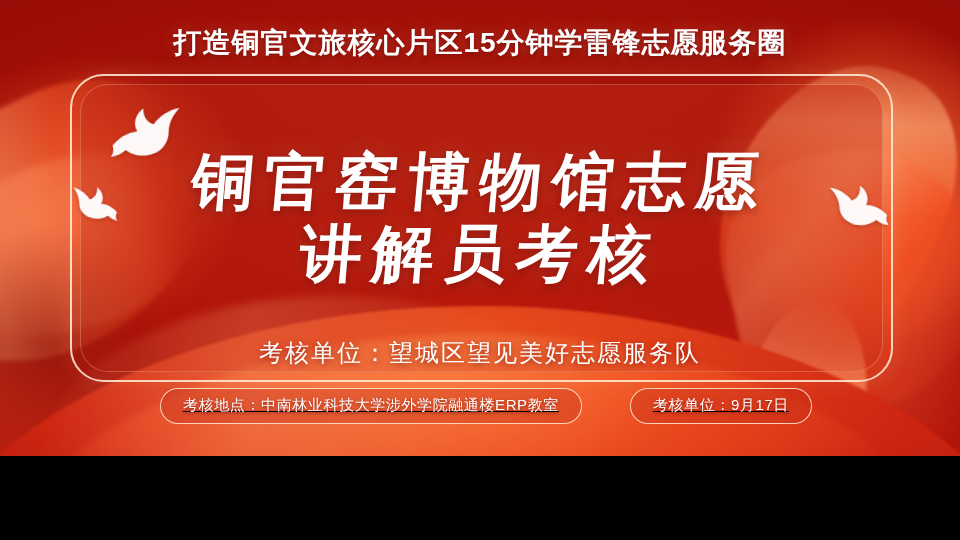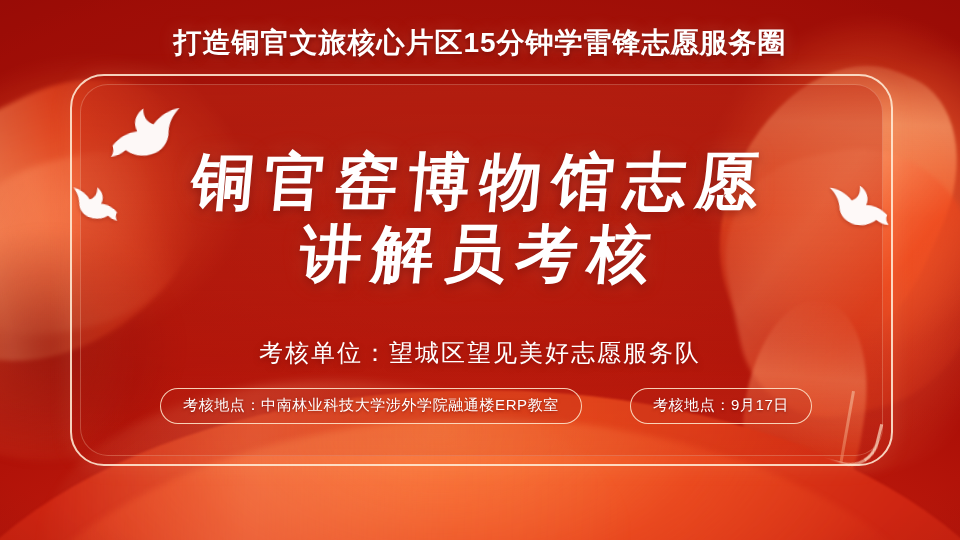--- a/index.html
+++ b/index.html
@@ -1,19 +1,19 @@
 <!DOCTYPE html>
 <html lang="zh"><head>
 <meta charset="utf-8">
 <title>铜官窑博物馆志愿讲解员考核</title>
 <style>
   html,body{margin:0;padding:0;background:#000;}
   #poster{
     position:relative;
-    width:960px;height:540px;
+    width:960px;height:456px;
     overflow:hidden;
     font-family:"Liberation Sans","DejaVu Sans",sans-serif;
     background:#701a75;
     user-select:none;
   }
 
   
   .bg-base{
     position:absolute;inset:0;
     background:
@@ -186,20 +186,21 @@
     letter-spacing:2px;
     color:#ffffff;
     text-shadow:0 2px 6px rgba(104,5,3,.60);
     z-index:6;
   }
 
   .pill-row{
     position:absolute;left:12px;right:0;top:388px;
     display:flex;justify-content:center;gap:48px;
     z-index:6;
+    text-decoration:underline;
   }
   .pill{
     border:1.6px solid rgba(255,232,206,.88);
     border-radius:999px;
     padding:7px 22px 8px;
     font-size:15px;
     color:#ffffff;
     letter-spacing:.6px;
     white-space:nowrap;
     background:rgba(188,40,22,.30);
@@ -252,16 +253,16 @@
 
   <div class="title-block">
     <span class="title-line" id="title-line-1">铜官窑博物馆志愿</span>
     <span class="title-line" id="title-line-2">讲解员考核</span>
   </div>
 
   <div class="org">考核单位：望城区望见美好志愿服务队</div>
 
   <div class="pill-row">
     <div class="pill">考核地点：中南林业科技大学涉外学院融通楼ERP教室</div>
-    <div class="pill">考核地点：9月17日</div>
+    <div class="pill">考核单位：9月17日</div>
   </div>
 
 </div>
 
 </body></html>

